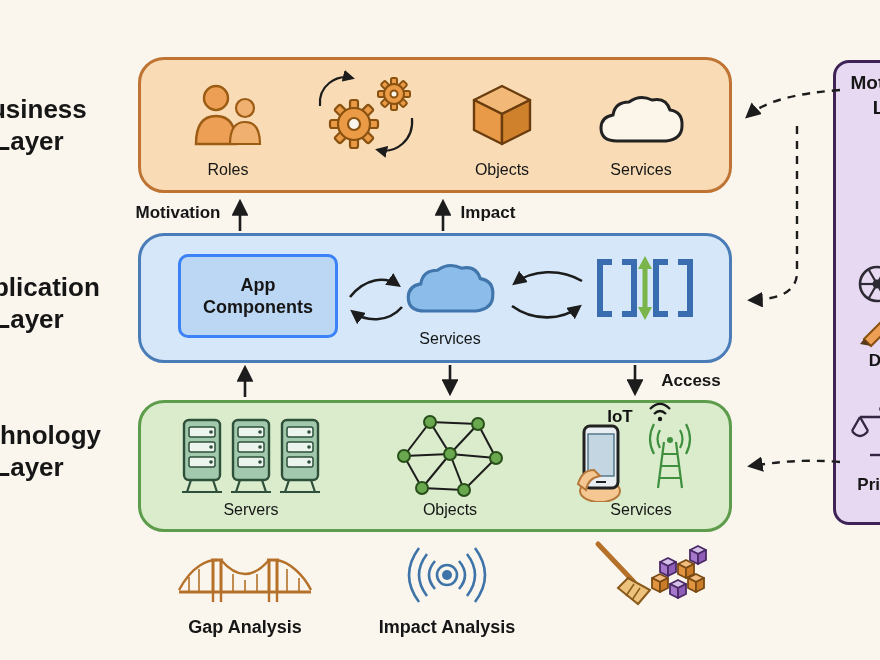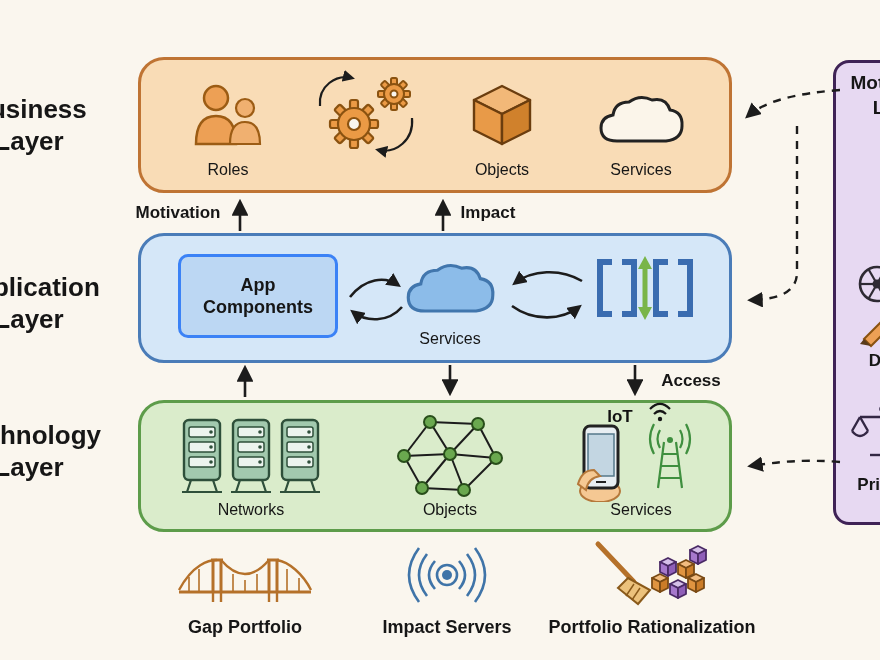--- a/index.html
+++ b/index.html
@@ -159,21 +159,21 @@
       <rect width="36" height="60" rx="5" fill="#a2c9ae" stroke="#2e4f3a" stroke-width="2.4"></rect>
       <rect x="5" y="7" width="26" height="10" rx="2" fill="#ecf4ee" stroke="#2e4f3a" stroke-width="1.5"></rect>
       <rect x="5" y="22" width="26" height="10" rx="2" fill="#ecf4ee" stroke="#2e4f3a" stroke-width="1.5"></rect>
       <rect x="5" y="37" width="26" height="10" rx="2" fill="#ecf4ee" stroke="#2e4f3a" stroke-width="1.5"></rect>
       <circle cx="27" cy="12" r="1.8" fill="#2e4f3a"></circle>
         <circle cx="27" cy="27" r="1.8" fill="#2e4f3a"></circle>
         <circle cx="27" cy="42" r="1.8" fill="#2e4f3a"></circle>
       <path d="M7,60 L3,72 M29,60 L33,72 M-2,72 H38" stroke="#2e4f3a" stroke-width="2.2" fill="none"></path>
     </g>
   </svg>
-  <div class="item-label" style="left:186px;top:501px;width:130px">Networks</div>
+  <div class="item-label" style="left:186px;top:501px;width:130px">Servers</div>
 
   <svg class="item-icon" style="left:394px;top:412px" width="112" height="86">
     <g stroke="#1c1c1c" stroke-width="2">
       <line x1="10" y1="44" x2="36" y2="10"></line>
         <line x1="36" y1="10" x2="84" y2="12"></line>
         <line x1="84" y1="12" x2="102" y2="46"></line>
       <line x1="102" y1="46" x2="70" y2="78"></line>
         <line x1="70" y1="78" x2="28" y2="76"></line>
         <line x1="28" y1="76" x2="10" y2="44"></line>
       <line x1="56" y1="42" x2="10" y2="44"></line>
@@ -256,35 +256,35 @@
 
   <svg class="item-icon" style="left:175px;top:546px" width="140" height="60">
     <g stroke="#b5712a" fill="none">
       <path d="M4,46 H136" stroke-width="3"></path>
       <path d="M38,46 V14 M46,46 V14 M36,14 H48 M94,46 V14 M102,46 V14 M92,14 H104" stroke-width="3"></path>
       <path d="M4,44 C18,18 34,14 42,14 M46,14 Q70,42 94,14 M102,14 C114,16 128,28 136,44" stroke-width="2.4"></path>
       <path d="M14,31 V46 M24,23 V46 M58,28 V46 M70,34 V46 M82,28 V46 M112,23 V46 M124,32 V46" stroke-width="1.6"></path>
       <path d="M38,46 V56 M46,46 V56 M94,46 V56 M102,46 V56" stroke-width="2.4"></path>
     </g>
   </svg>
-  <div class="bottom-label" style="left:180px;width:130px">Gap Portfolio</div>
+  <div class="bottom-label" style="left:180px;width:130px">Gap Analysis</div>
 
   <svg class="item-icon" style="left:395px;top:544px" width="104" height="62">
     <g stroke="#3f74a8" stroke-width="2.6" fill="none">
       <path d="M40,17 Q28,31 40,45"></path>
         <path d="M32,10 Q16,31 32,52"></path>
         <path d="M24,4 Q4,31 24,58"></path>
       <path d="M64,17 Q76,31 64,45"></path>
         <path d="M72,10 Q88,31 72,52"></path>
         <path d="M80,4 Q100,31 80,58"></path>
       <circle cx="52" cy="31" r="10"></circle>
     </g>
     <circle cx="52" cy="31" r="5" fill="#3f74a8"></circle>
   </svg>
-  <div class="bottom-label" style="left:372px;width:150px">Impact Servers</div>
+  <div class="bottom-label" style="left:372px;width:150px">Impact Analysis</div>
 
   <svg class="item-icon" style="left:588px;top:540px" width="130" height="70">
     <line x1="10" y1="4" x2="46" y2="42" stroke="#b5712a" stroke-width="5" stroke-linecap="round"></line>
     <polygon points="40,38 62,50 50,64 30,48" fill="#ecc27c" stroke="#8a5a1a" stroke-width="2"></polygon>
     <path d="M46,44 L38,56 M52,48 L44,60" stroke="#8a5a1a" stroke-width="1.5"></path>
     <g stroke-width="1.8" stroke-linejoin="round">
       <g stroke="#7a4a14">
           <path d="M64,38 L72,34 L80,38 L72,42 Z" fill="#f2bc80"></path>
           <path d="M64,38 L64,48 L72,52 L72,42 Z" fill="#e09440"></path>
           <path d="M80,38 L80,48 L72,52 L72,42 Z" fill="#cb7c28"></path>
@@ -309,21 +309,20 @@
           <path d="M90,24 L90,34 L98,38 L98,28 Z" fill="#e09440"></path>
           <path d="M106,24 L106,34 L98,38 L98,28 Z" fill="#cb7c28"></path>
         </g>
       <g stroke="#4a2a66">
           <path d="M102,10 L110,6 L118,10 L110,14 Z" fill="#d4bfe8"></path>
           <path d="M102,10 L102,20 L110,24 L110,14 Z" fill="#a678cc"></path>
           <path d="M118,10 L118,20 L110,24 L110,14 Z" fill="#8f5fb8"></path>
         </g>
     </g>
   </svg>
-  <div class="bottom-label" style="left:542px;width:220px">Portfolio Rationalization</div>
 
   <svg id="overlay" width="880" height="660">
 
     <path class="conn" d="M240,231 L240,203" marker-end="url(#ah)"></path>
     <path class="conn" d="M443,231 L443,203" marker-end="url(#ah)"></path>
     <path class="conn" d="M245,397 L245,369" marker-end="url(#ah)"></path>
     <path class="conn" d="M450,365 L450,392" marker-end="url(#ah)"></path>
     <path class="conn" d="M635,365 L635,392" marker-end="url(#ah)"></path>
 
     <path class="conn" d="M350,297 C365,278 385,276 398,285" marker-end="url(#ah2)"></path>

